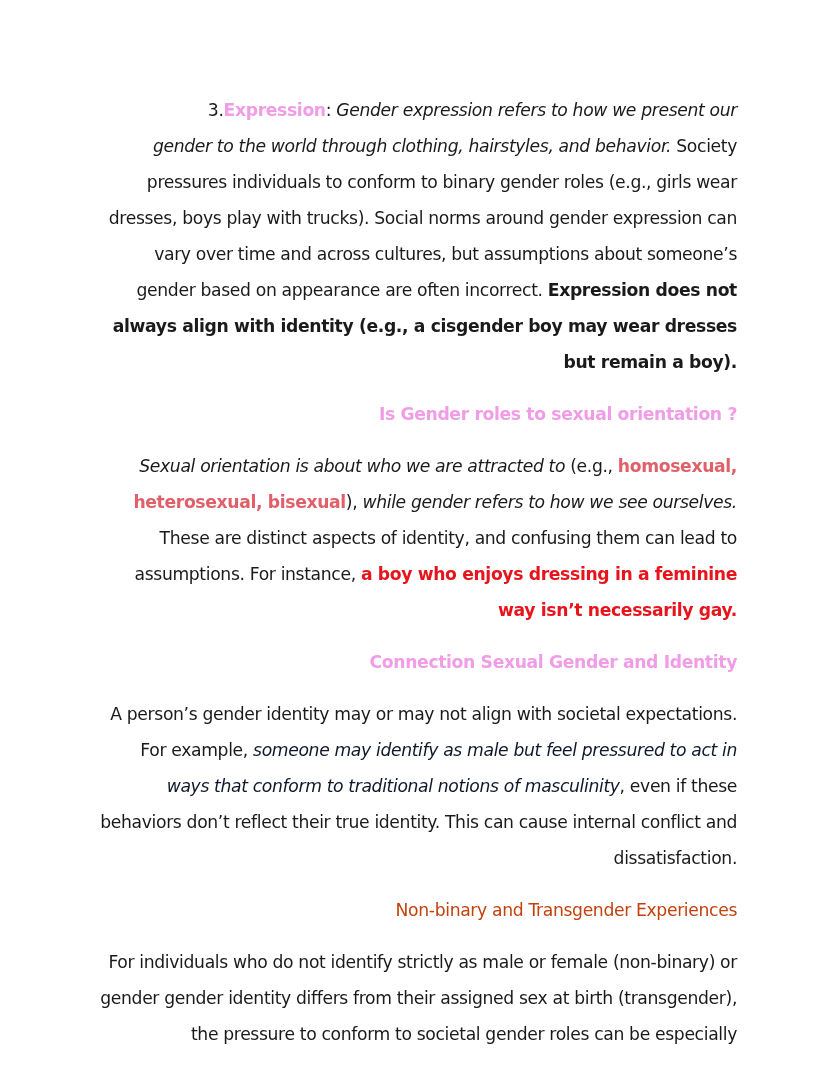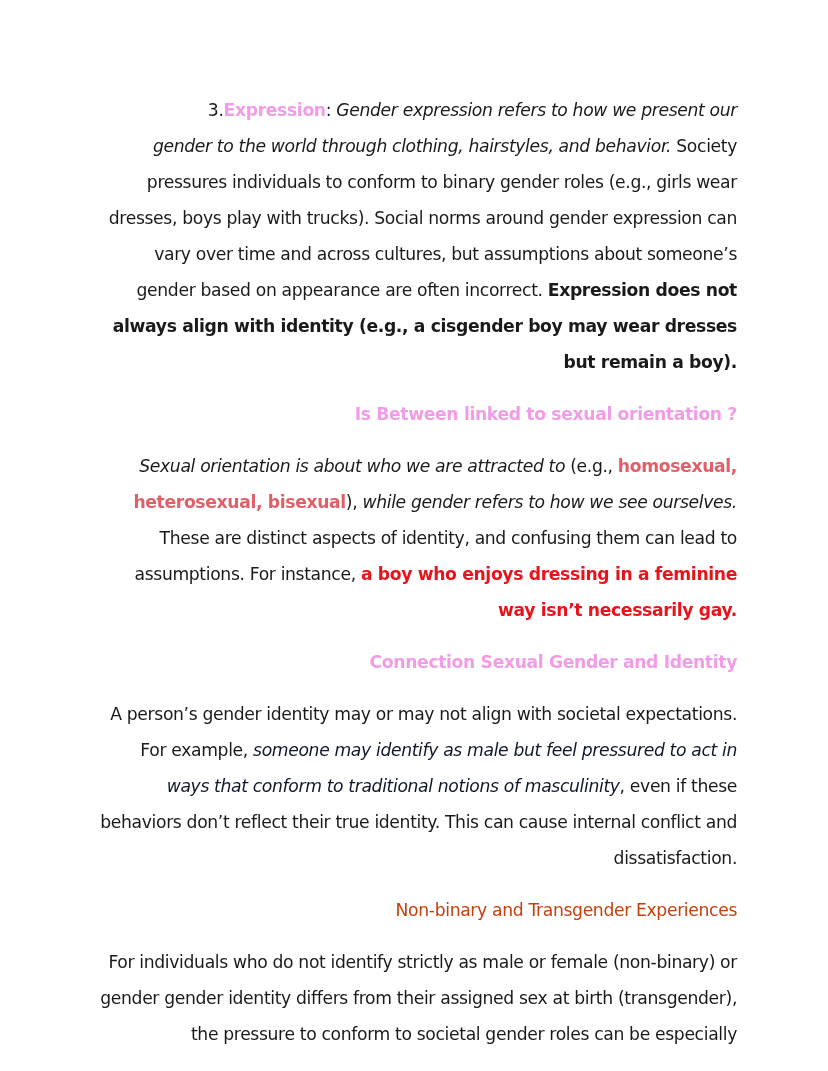--- a/index.html
+++ b/index.html
@@ -22,21 +22,21 @@
     .i { font-style: italic; }
     .ilight { font-style: italic; color: #0f172a; }
   </style>
 </head>
 <body>
 
 <div class="page">
 
   <p class="para"><span class="num">3.</span><span class="pink-bold">Expression</span><span>:</span><span class="i"> Gender expression refers to how we present our gender to the world through clothing, hairstyles, and behavior.</span><span> Society pressures individuals to conform to binary gender roles (e.g., girls wear dresses, boys play with trucks). Social norms around gender expression can vary over time and across cultures, but assumptions about someone’s gender based on appearance are often incorrect. </span><span class="b">Expression does not always align with identity (e.g., a cisgender boy may wear dresses but remain a boy).</span></p>
 
-  <p class="heading pink-bold">Is Between linked to sexual orientation ?</p>
+  <p class="heading pink-bold">Is Gender roles to sexual orientation ?</p>
 
   <p class="para"><span class="i">Sexual orientation is about who we are attracted to</span><span> (e.g., </span><span class="rose-bold">homosexual, heterosexual, bisexual</span><span>), </span><span class="i">while gender refers to how we see ourselves.</span><span> These are distinct aspects of identity, and confusing them can lead to assumptions. For instance, </span><span class="red-bold">a boy who enjoys dressing in a feminine way isn’t necessarily gay.</span></p>
 
   <p class="heading pink-bold">Connection Sexual Gender and Identity</p>
 
   <p class="para"><span>A person’s gender identity may or may not align with societal expectations. For example, </span><span class="ilight">someone may identify as male but feel pressured to act in ways that conform to traditional notions of masculinity</span><span>, even if these behaviors don’t reflect their true identity. This can cause internal conflict and dissatisfaction.</span></p>
 
   <p class="heading magenta" style="font-weight:normal">Non-binary and Transgender Experiences</p>
 
   <p class="para">For individuals who do not identify strictly as male or female (non-binary) or gender gender identity differs from their assigned sex at birth (transgender), the pressure to conform to societal gender roles can be especially</p>

